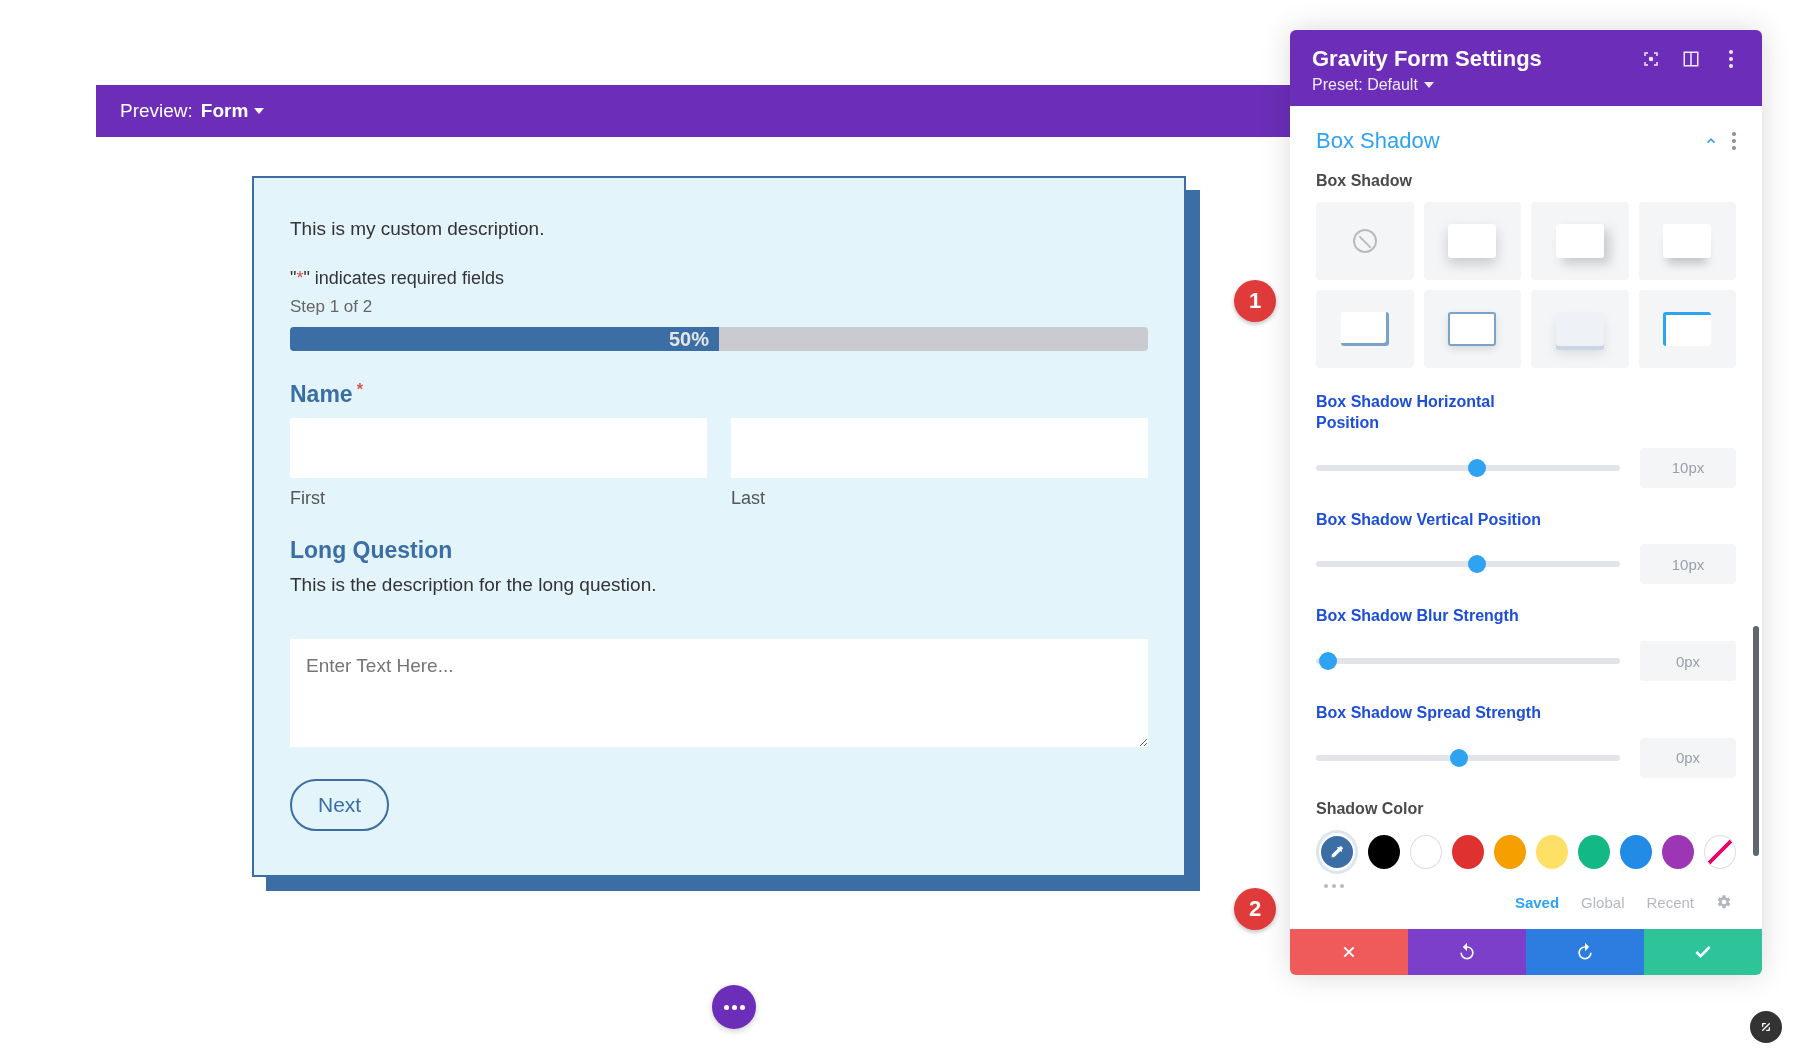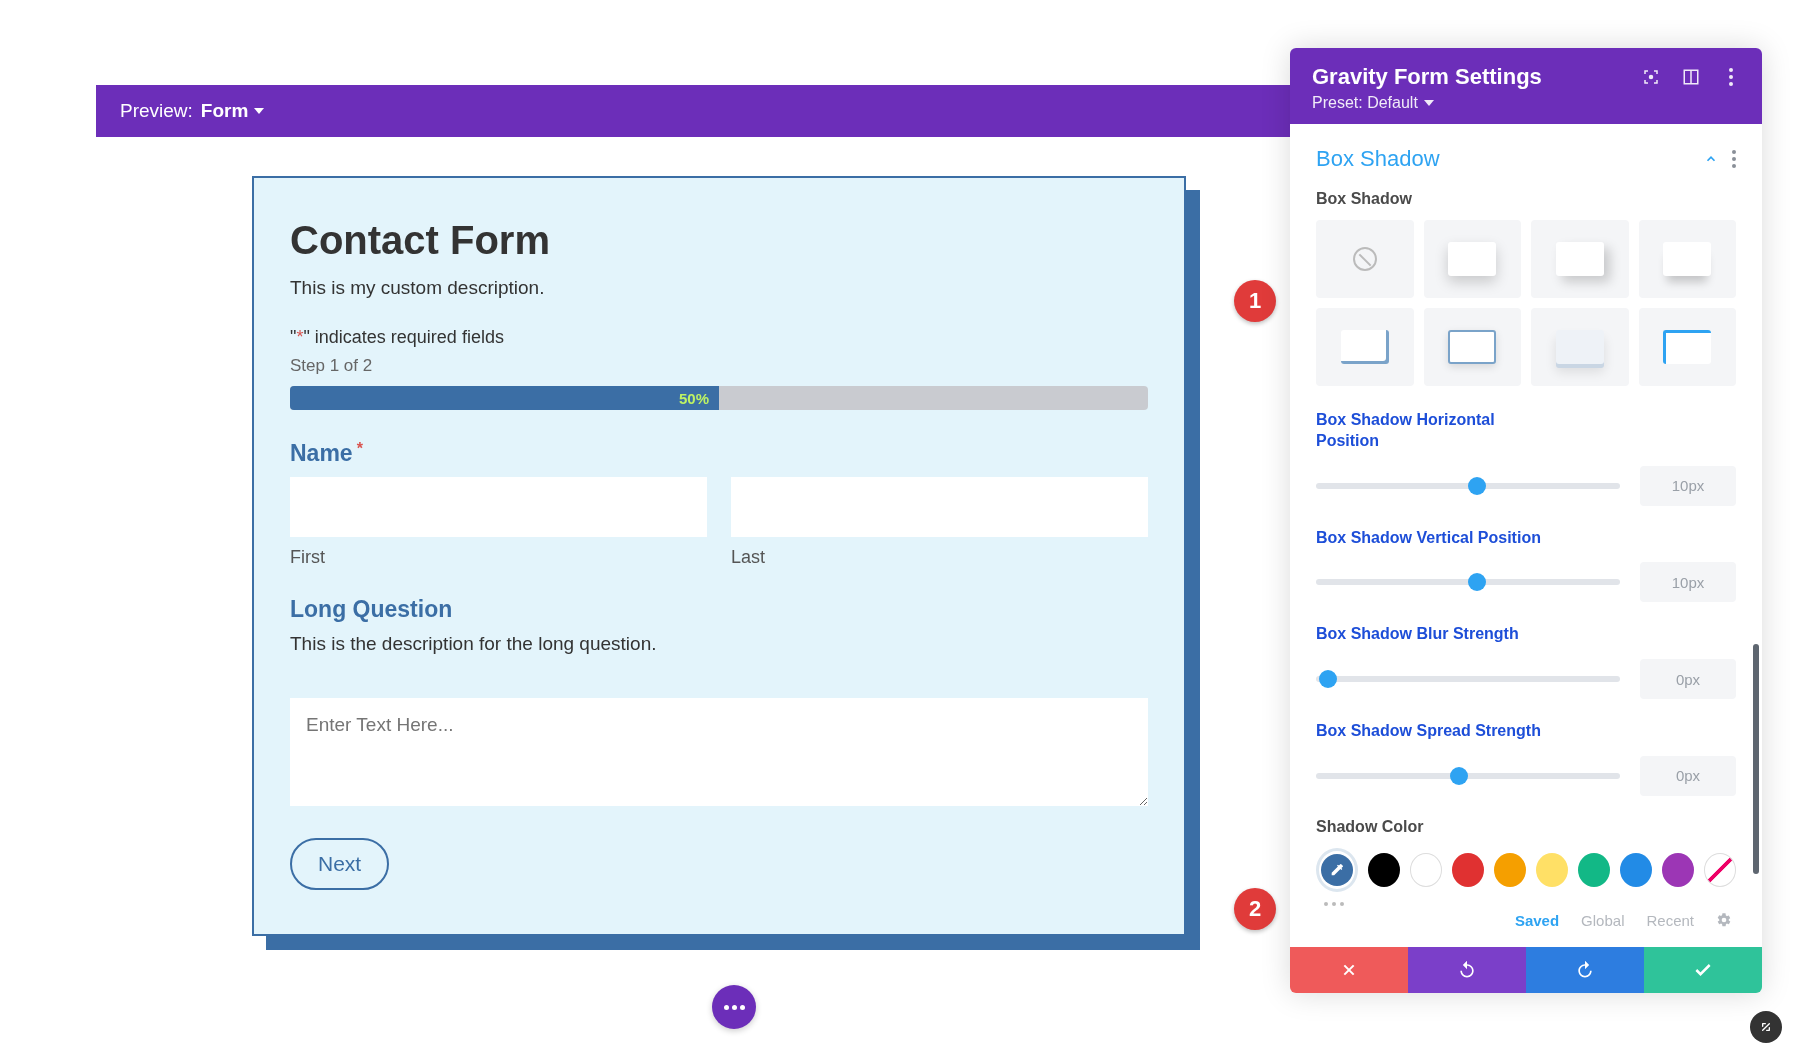--- a/index.html
+++ b/index.html
@@ -15,41 +15,41 @@
 .form-wrap { position: absolute; left: 252px; top: 176px; width: 934px; }
 .form-shadow { position:absolute; left:14px; top:14px; width:100%; height:100%; background:#3b6ea5; z-index:0; }
 .form-card { position: relative; z-index:1; background: #e3f4fb; border: 2px solid #3b6ea5; padding: 40px 36px 44px; }
 .form-title { font-size: 40px; font-weight: 600; color: #333; margin-bottom: 14px; }
 .form-desc { font-size: 19px; color: #333; margin-bottom: 28px; }
 .req-line { font-size: 18px; color: #333; margin-bottom: 8px; }
 .req-line .ast { color: #d9534f; }
 .step-line { font-size: 17px; color: #666; margin-bottom: 10px; }
 .progress { position: relative; height: 24px; background: #c9cbd0; border-radius: 4px; overflow: hidden; margin-bottom: 30px; }
 .progress-fill { height: 100%; background: #3b6ea5; width: 50%; position: relative; }
-.progress-pct { position: absolute; right: 10px; top: 50%; transform: translateY(-50%); color: #bef264; font-weight: 600; font-size: 15px; }
+.progress-pct { position: absolute; right: 10px; top: 50%; transform: translateY(-50%); color: #e5e5e5; font-weight: 600; font-size: 20px; }
 .field-label { font-size: 23px; font-weight: 600; color: #3b6ea5; margin-bottom: 10px; }
 .field-label .ast { color: #d9534f; font-size: 16px; vertical-align: top; margin-left: 4px; }
 .name-row { display: flex; gap: 24px; margin-bottom: 10px; }
 .name-row input { flex: 1; height: 60px; border: none; background: #fff; padding: 0 14px; font-size: 18px; }
 .sublabels { display: flex; gap: 24px; margin-bottom: 28px; }
 .sublabels span { flex: 1; font-size: 18px; color: #555; }
 .lq-desc { font-size: 19px; color: #333; margin-bottom: 14px; }
 textarea.lq { width: 100%; height: 108px; border: none; background: #fff; padding: 16px; font-size: 19px; color: #666; font-family: inherit; resize: both; margin-top: 29px; }
 .next-btn { margin-top: 28px; padding: 12px 26px; border: 2px solid #3b6ea5; border-radius: 26px; background: transparent; color: #3b6ea5; font-size: 21px; font-weight: 500; cursor: pointer; }
 
 
 .dots-btn { position: absolute; left: 712px; top: 985px; width: 44px; height: 44px; border-radius: 50%; background: #6c2eb9; color:#fff; display:flex; align-items:center; justify-content:center; gap:3px; cursor:pointer; box-shadow: 0 2px 6px rgba(0,0,0,0.2);}
 .dots-btn span { width:5px; height:5px; border-radius:50%; background:#fff; }
 
 
 .resize-handle { position:absolute; right: 18px; bottom: 18px; width:32px; height:32px; border-radius:50%; background:#333; display:flex; align-items:center; justify-content:center; cursor:pointer;}
 .resize-handle svg { width:16px; height:16px; fill:#fff; }
 
 
-.panel { position: absolute; right: 38px; top: 30px; width: 472px; background: #fff; box-shadow: 0 0 30px rgba(0,0,0,0.15); border-radius: 6px; overflow: hidden; margin-top: 18px; }
+.panel { position: absolute; right: 38px; top: 30px; width: 472px; background: #fff; box-shadow: 0 0 30px rgba(0,0,0,0.15); border-radius: 6px; overflow: hidden; }
 .panel-head { background: #6c2eb9; color:#fff; padding: 16px 22px 12px; }
 .panel-title-row { display:flex; align-items:center; justify-content:space-between; }
 .panel-title { font-size: 22px; font-weight: 600; }
 .panel-icons { display:flex; gap:22px; }
 .panel-icons .ic { width:18px; height:18px; cursor:pointer; opacity:0.9; display:flex; align-items:center; justify-content:center;}
 .panel-preset { font-size: 16px; margin-top: 4px; opacity: 0.9; cursor:pointer; display:inline-flex; align-items:center; gap:6px;}
 .panel-tabs { display:flex; background:#6c2eb9; color:#fff; }
 .panel-tab { flex:1; text-align:center; padding: 14px 0; font-size:17px; font-weight:600; cursor:pointer; }
 .panel-tab.active { background:#8e44ec; }
 .panel-body { padding: 22px 26px 18px; position:relative; }
@@ -119,21 +119,20 @@
   <span class="label">Preview:</span>
   <span class="dd">
     <span>Form</span>
     <span class="chev-down"></span>
   </span>
 </div>
 
 <div class="form-wrap">
   <div class="form-shadow"></div>
   <div class="form-card">
-    <h1 class="form-title">Contact Form</h1>
     <p class="form-desc">This is my custom description.</p>
     <p class="req-line">
       <span>"</span><span class="ast">*</span><span>" indicates required fields</span>
     </p>
     <p class="step-line">Step 1 of 2</p>
     <div class="progress">
       <div class="progress-fill">
         <span class="progress-pct">50%</span>
       </div>
     </div>

